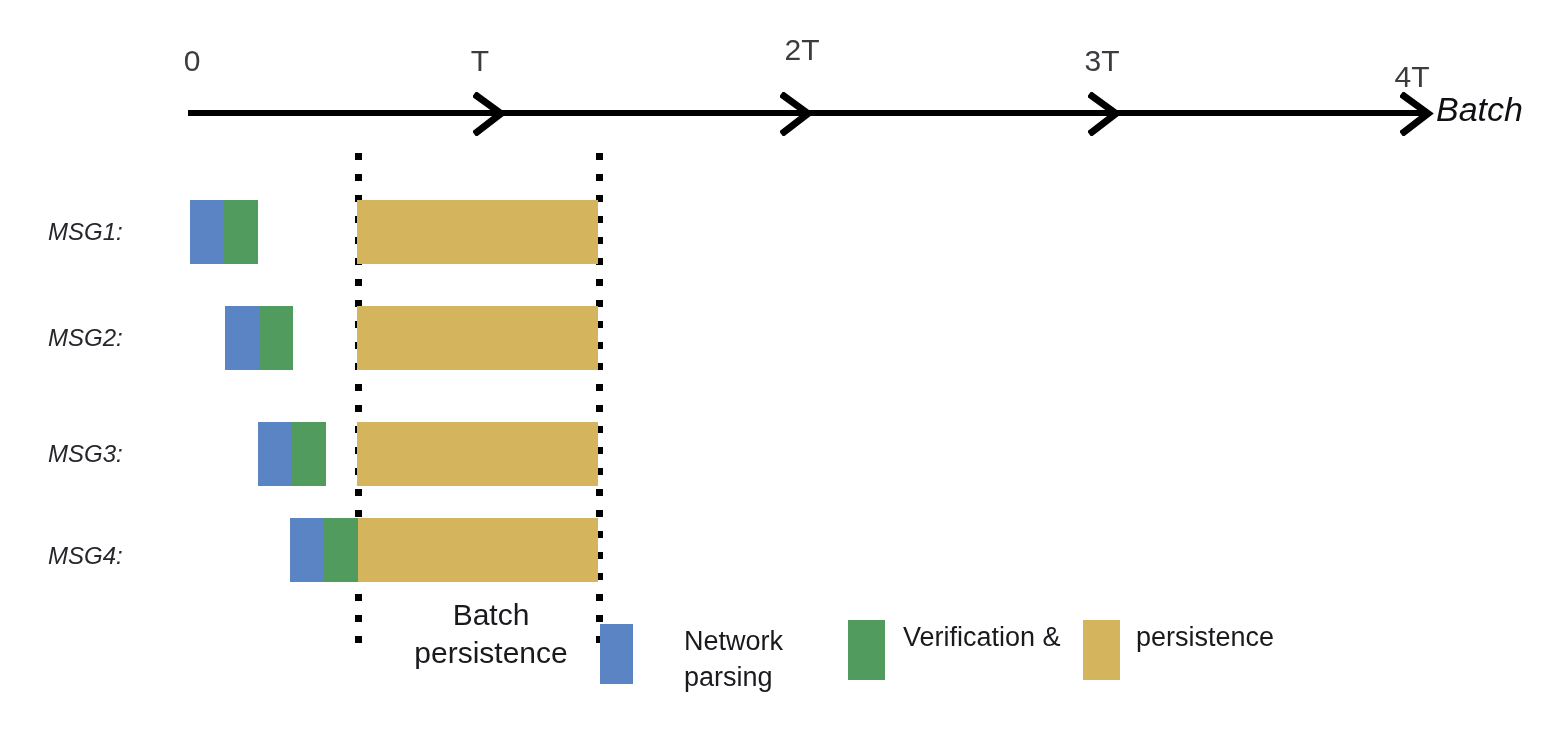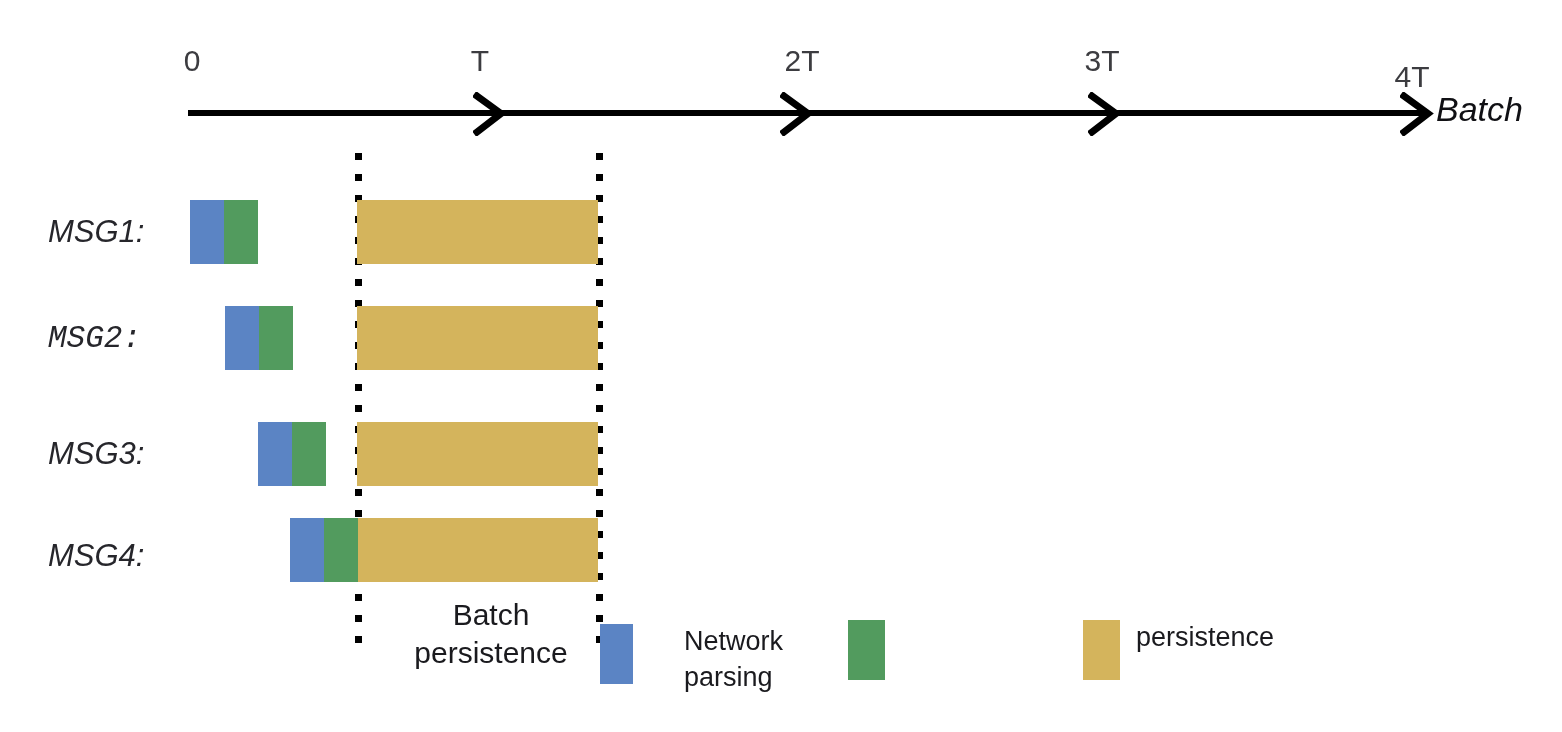--- a/index.html
+++ b/index.html
@@ -39,21 +39,21 @@
     position: absolute;
     font-size: 34px;
     font-style: italic;
     color: #101014;
     white-space: nowrap;
   }
 
   
   .row-label {
     position: absolute;
-    font-size: 31px;
+    font-size: 24px;
     font-style: italic;
     color: #26262b;
     white-space: nowrap;
     transform: translateY(-50%);
   }
   .seg {
     position: absolute;
   }
 
   
@@ -95,21 +95,21 @@
 </head>
 <body>
 
 <div id="canvas">
 
   <div>
     <div class="axis-line" style="left:188px; top:110px; width:1236px; height:6px;"></div>
 
     <div class="tick-label" style="left:192px; top:44px;">0</div>
     <div class="tick-label" style="left:480px; top:44px;">T</div>
-    <div class="tick-label" style="left:802px; top:44px;">2T</div>
+    <div class="tick-label" style="left:802px; top:33px;">2T</div>
     <div class="tick-label" style="left:1102px; top:44px;">3T</div>
     <div class="tick-label" style="left:1412px; top:60px;">4T</div>
 
     <div class="axis-arrowhead" style="left:473px; top:92px;">
       <svg width="36" height="44" viewBox="0 0 36 44">
         <polyline points="4,4 28,21.5 4,40" fill="none" stroke="#000000" stroke-width="7" stroke-linecap="square" stroke-linejoin="miter"></polyline>
       </svg>
     </div>
     <div class="axis-arrowhead" style="left:780px; top:92px;">
       <svg width="36" height="44" viewBox="0 0 36 44">
@@ -186,21 +186,21 @@
   <div>
 
     <div>
       <div class="row-label" style="left:48px; top:232px;">MSG1:</div>
       <div class="seg" style="left:190px; top:200px; width:34px; height:64px; background:#5B84C4;"></div>
       <div class="seg" style="left:224px; top:200px; width:34px; height:64px; background:#529B5E;"></div>
       <div class="seg" style="left:357px; top:200px; width:241px; height:64px; background:#D4B45C;"></div>
     </div>
 
     <div>
-      <div class="row-label" style="left:48px; top:338px;font-family:Liberation Mono, monospace;">MSG2:</div>
+      <div class="row-label" style="left:48px; top:338px;">MSG2:</div>
       <div class="seg" style="left:225px; top:306px; width:34px; height:64px; background:#5B84C4;"></div>
       <div class="seg" style="left:259px; top:306px; width:34px; height:64px; background:#529B5E;"></div>
       <div class="seg" style="left:357px; top:306px; width:241px; height:64px; background:#D4B45C;"></div>
     </div>
 
     <div>
       <div class="row-label" style="left:48px; top:454px;">MSG3:</div>
       <div class="seg" style="left:258px; top:422px; width:34px; height:64px; background:#5B84C4;"></div>
       <div class="seg" style="left:292px; top:422px; width:34px; height:64px; background:#529B5E;"></div>
       <div class="seg" style="left:357px; top:422px; width:241px; height:64px; background:#D4B45C;"></div>
@@ -226,20 +226,21 @@
       <div class="legend-swatch" style="left:600px; top:624px; width:33px; height:60px; background:#5B84C4;"></div>
       <div class="legend-text" style="left:684px; top:624px;">
         <div>Network</div>
         <div>parsing</div>
       </div>
     </div>
 
     <div>
       <div class="legend-swatch" style="left:848px; top:620px; width:37px; height:60px; background:#529B5E;"></div>
       <div class="legend-text" style="left:903px; top:620px;">
+        <div>Verification &amp;</div>
       </div>
     </div>
 
     <div>
       <div class="legend-swatch" style="left:1083px; top:620px; width:37px; height:60px; background:#D4B45C;"></div>
       <div class="legend-text" style="left:1136px; top:620px;">
         <div>persistence</div>
       </div>
     </div>
 

